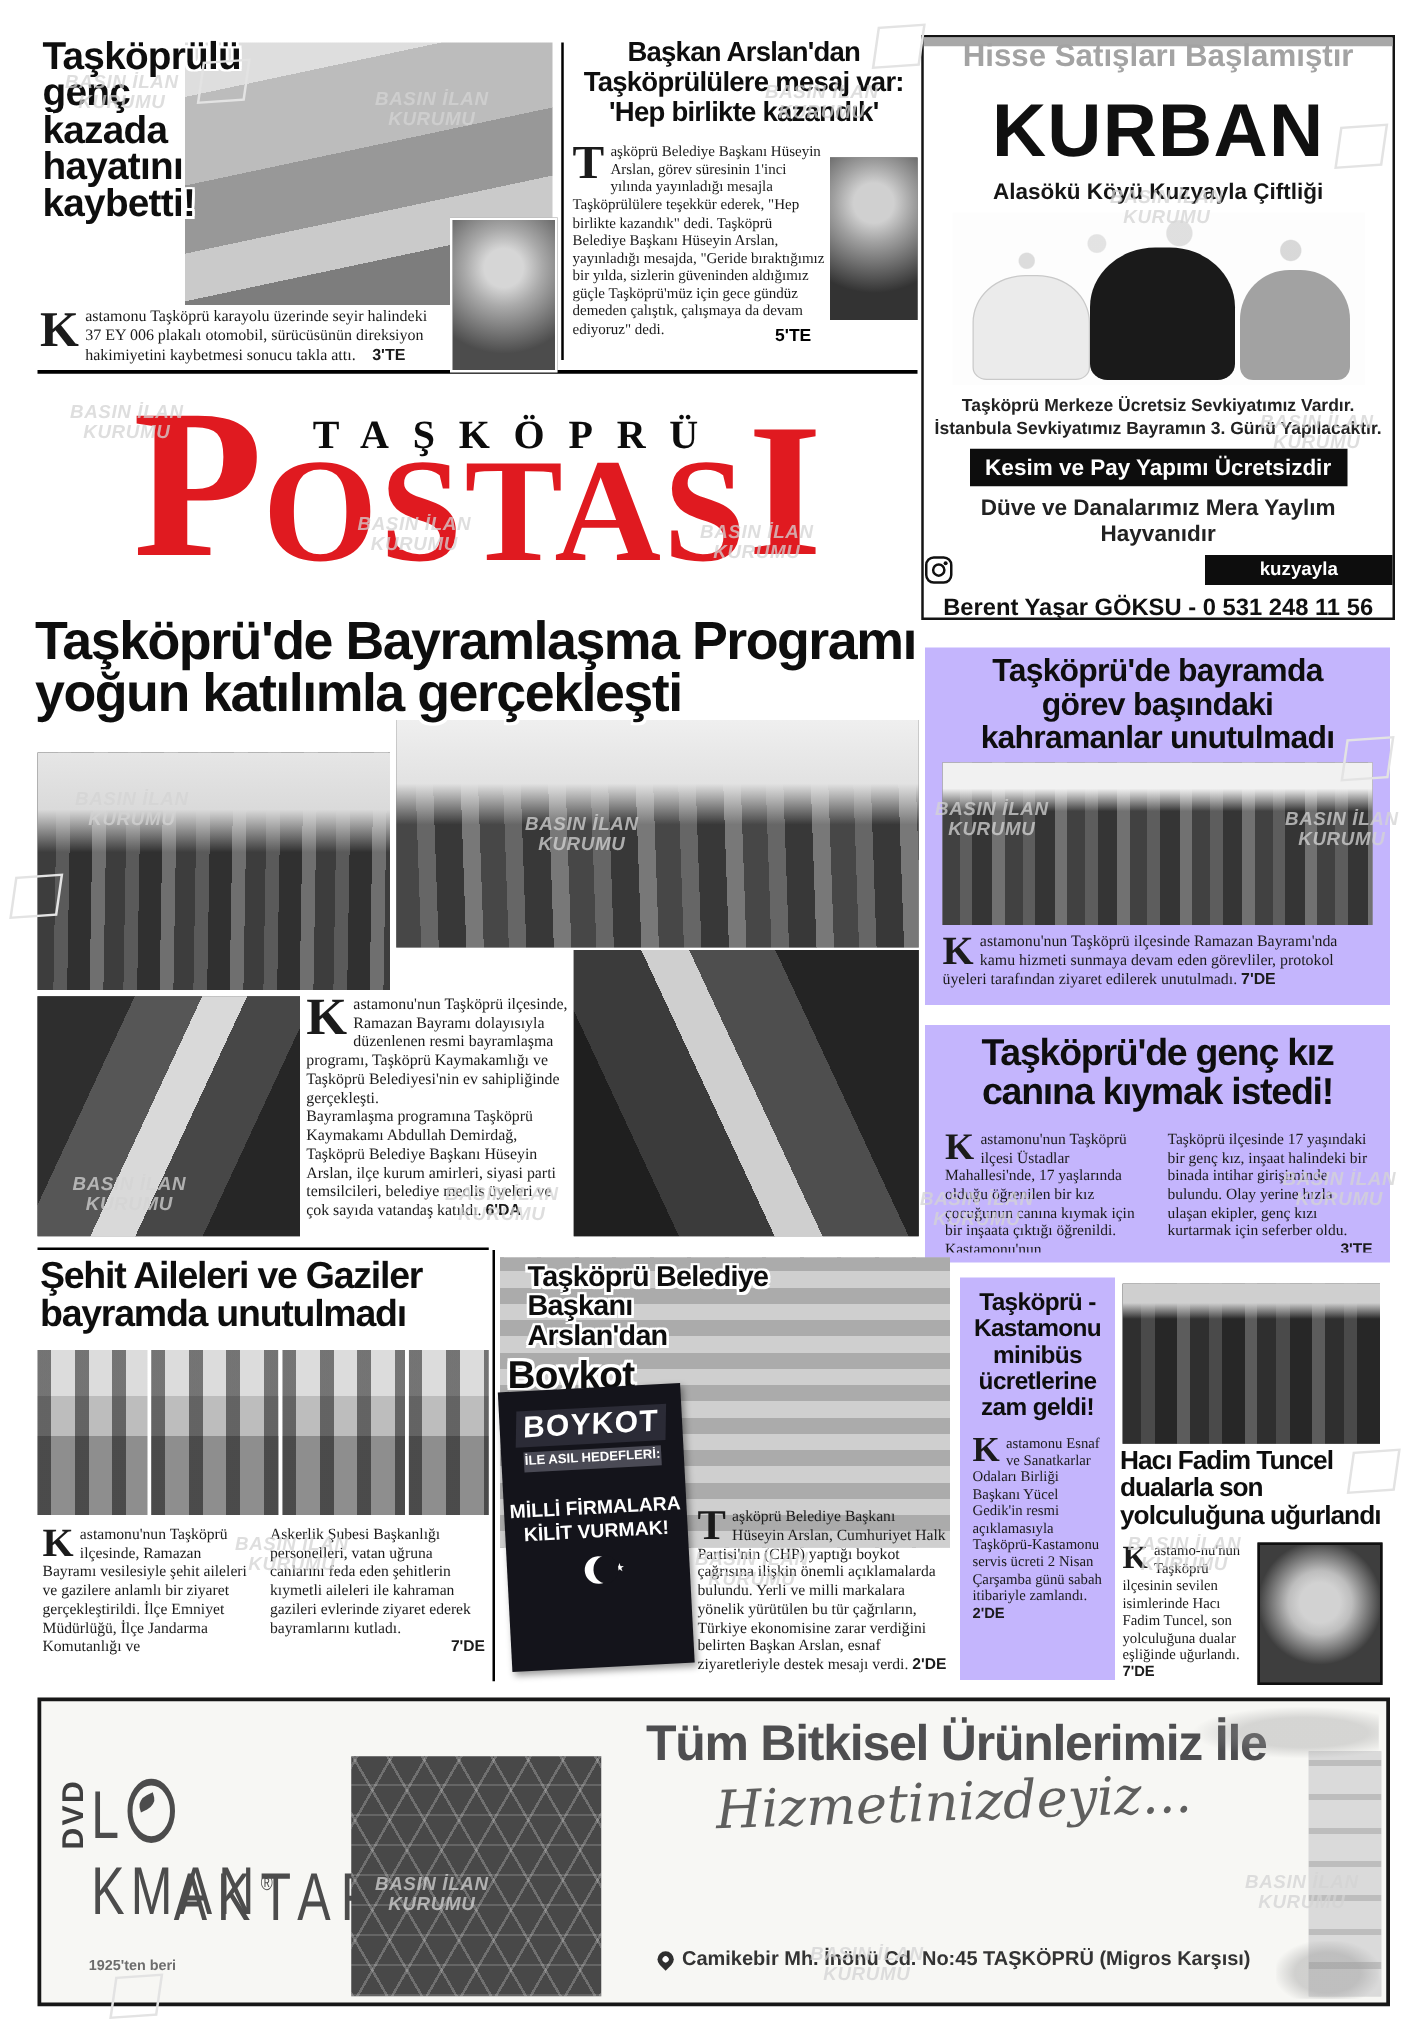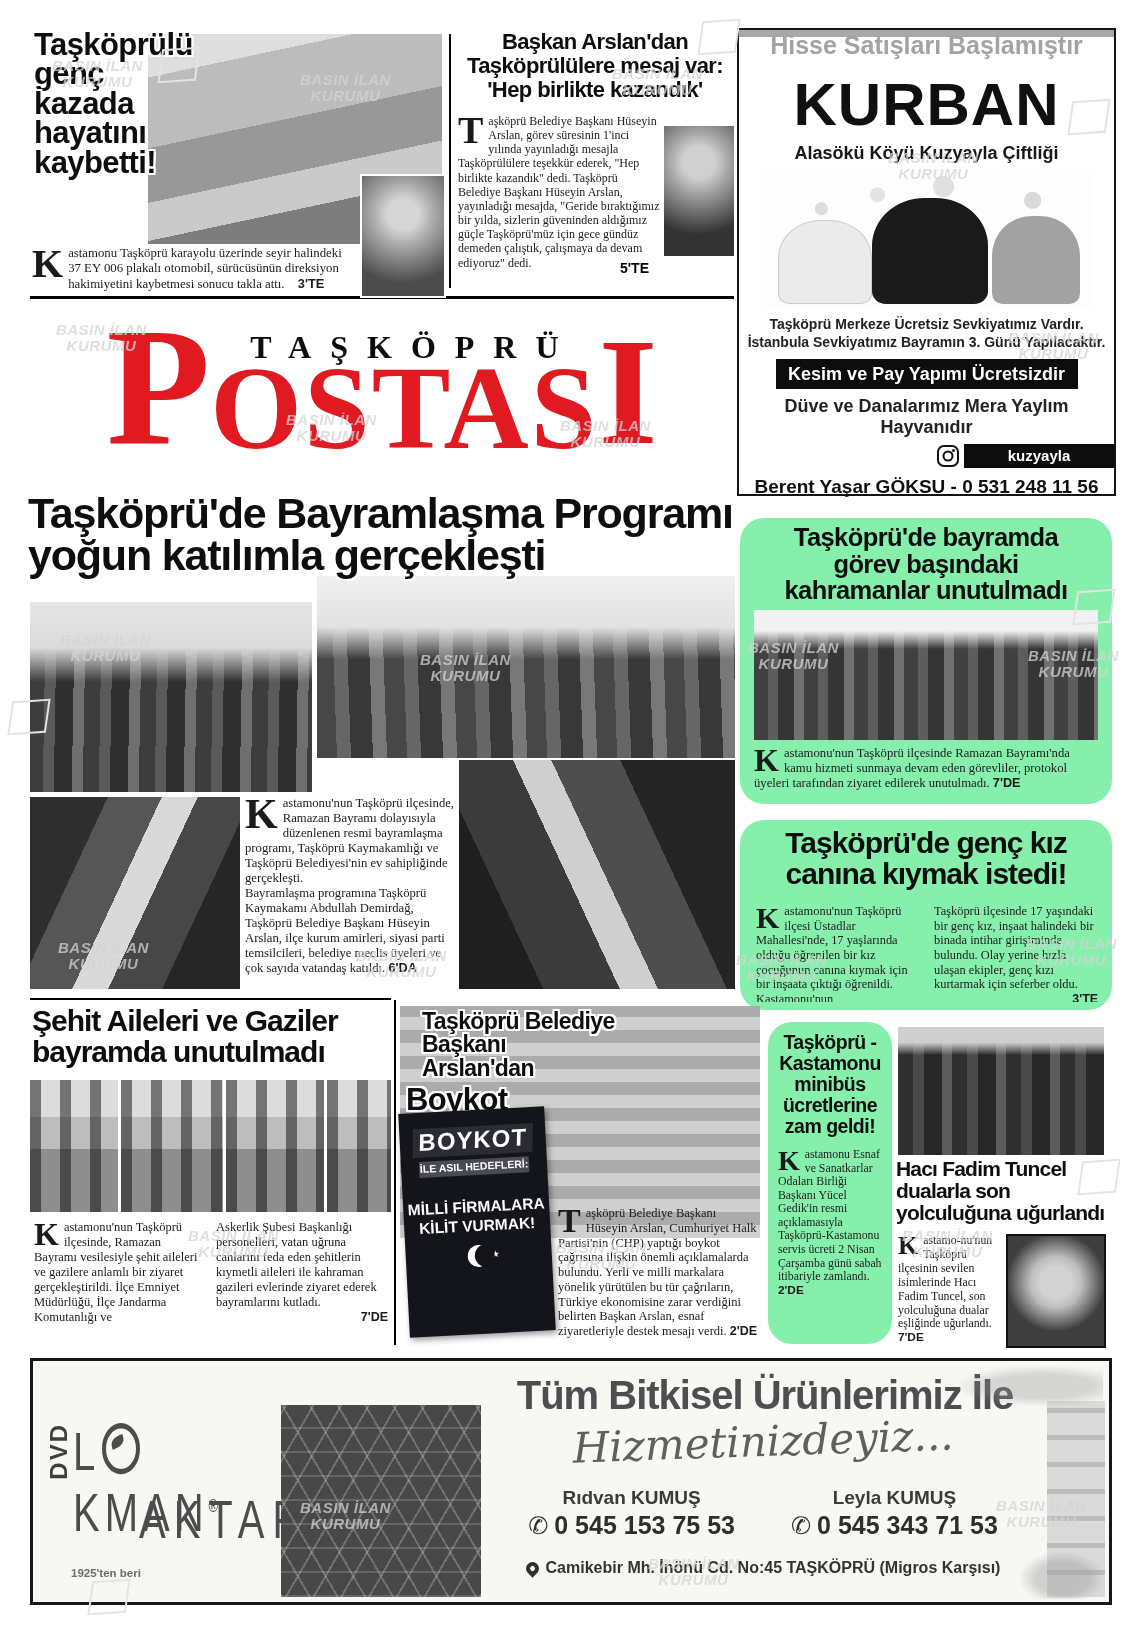--- a/index.html
+++ b/index.html
@@ -6,21 +6,21 @@
   #page{position:relative;width:1140px;height:1628px;background:#ffffff;overflow:hidden;
         font-family:"Liberation Sans","DejaVu Sans",sans-serif;}
   .abs{position:absolute;}
   .pre{white-space:pre-line;}
   .hl{font-family:"Liberation Sans","DejaVu Sans",sans-serif;font-weight:800;color:#0e0e0e;letter-spacing:-0.6px;}
   .outline{text-shadow:-2px 0 #fff,2px 0 #fff,0 -2px #fff,0 2px #fff,-2px -2px #fff,2px -2px #fff,-2px 2px #fff,2px 2px #fff;}
   .bodytxt{font-family:"Liberation Serif","DejaVu Serif",serif;color:#1b1b1b;overflow:hidden;}
   .dc{float:left;font-family:"Liberation Serif","DejaVu Serif",serif;font-weight:700;line-height:.78;margin:2px 5px 0 0;}
   .lead{font-weight:400;}
   .pref{font-weight:700;font-family:"Liberation Sans",sans-serif;}
-  .greybox{background:#86efac;border-radius:24px;}
+  .greybox{background:#c4b5fd;}
   .ph{background-color:#b0b0b0;}
   .ph-crash{background:linear-gradient(168deg,#dedede 0 16%,#bcbcbc 16% 42%,#989898 42% 62%,#cacaca 62% 76%,#7d7d7d 76%);}
   .ph-boy{background:radial-gradient(circle at 50% 32%,#d6d6d6 0 17%,#a9a9a9 34%,#4c4c4c 75%),#3c3c3c;}
   .ph-man{background:radial-gradient(circle at 50% 28%,#d0d0d0 0 16%,#a0a0a0 32%,#333 72%),#2b2b2b;}
   .ph-crowd{background:linear-gradient(180deg,#e6e6e6 0%,#dadada 24%,rgba(218,218,218,0) 42%),
     repeating-linear-gradient(91deg,#3d3d3d 0 16px,#5a5a5a 16px 27px,#303030 27px 45px,#6f6f6f 45px 56px),#8f8f8f;}
   .ph-hall{background:linear-gradient(180deg,#efefef 0,#e2e2e2 28%,rgba(226,226,226,0) 46%),
     repeating-linear-gradient(88deg,#474747 0 20px,#666 20px 34px,#383838 34px 56px,#787878 56px 70px),#9a9a9a;}
   .ph-shake{background:linear-gradient(115deg,#2e2e2e 0 26%,#565656 26% 44%,#d9d9d9 44% 56%,#474747 56% 74%,#262626 74%),#555;}
   .ph-kiss{background:linear-gradient(245deg,#242424 0 30%,#4e4e4e 30% 48%,#cfcfcf 48% 58%,#3b3b3b 58% 78%,#1f1f1f 78%),#444;}
@@ -148,21 +148,21 @@
          radial-gradient(circle at 55% 12%,rgba(70,70,70,.16) 0 10px,rgba(0,0,0,0) 11px),
          radial-gradient(circle at 35% 18%,rgba(70,70,70,.14) 0 7px,rgba(0,0,0,0) 8px),#fdfdfd">
       <div class="cow" style="left:16px;width:92px;height:82px;background:#ebebeb;border:1px solid #c9c9c9"></div>
       <div class="cow" style="left:110px;width:116px;height:106px;background:#1a1a1a"></div>
       <div class="cow" style="left:230px;width:88px;height:88px;background:#a2a2a2"></div>
     </div>
     <div style="font-size:14px;font-weight:700;color:#222;margin-top:7px;line-height:1.3">Taşköprü Merkeze Ücretsiz Sevkiyatımız Vardır.</div>
     <div style="font-size:14px;font-weight:700;color:#222;line-height:1.3">İstanbula Sevkiyatımız Bayramın 3. Günü Yapılacaktır.</div>
     <div style="width:302px;margin:8px auto 0;background:#0d0d0d;color:#fff;font-size:18px;font-weight:800;line-height:30px">Kesim ve Pay Yapımı Ücretsizdir</div>
     <div style="font-size:18px;font-weight:700;color:#222;margin-top:7px">Düve ve Danalarımız Mera Yaylım Hayvanıdır</div>
-    <div style="display:flex;justify-content:flex-end;align-items:center;gap:4px;margin-top:6px">
+    <div style="display:flex;justify-content:space-between;align-items:center;gap:4px;margin-top:6px">
       <svg width="24" height="24" viewBox="0 0 24 24">
         <rect x="2" y="2" width="20" height="20" rx="6" fill="none" stroke="#111" stroke-width="2"></rect>
         <circle cx="12" cy="12" r="4.5" fill="none" stroke="#111" stroke-width="2"></circle>
         <circle cx="17.5" cy="6.5" r="1.6" fill="#111"></circle>
       </svg>
       <span style="display:inline-block;background:#0d0d0d;color:#fff;font-size:15px;font-weight:700;line-height:24px;width:150px">kuzyayla</span>
     </div>
     <div style="font-size:19px;font-weight:800;color:#101010;margin-top:8px">Berent Yaşar GÖKSU - 0 531 248 11 56</div>
   </div>
 
@@ -284,30 +284,20 @@
         <span>L</span><span class="lk-o"></span><span>KMAN</span><sup style="font-size:13px">®</sup>
       </div>
       <div style="position:absolute;left:96px;top:118px;color:#4c4c4c;font-size:40px;font-weight:400;letter-spacing:8px;transform:scaleY(1.35);transform-origin:top left">AKTAR</div>
       <div style="position:absolute;left:28px;top:196px;font-size:11.5px;color:#6d6d6d;font-weight:600">1925'ten beri</div>
     </div>
     <div class="abs ph ph-hex" style="left:248px;top:44px;width:200px;height:192px">
         <div class="hexlines"></div>
       </div>
     <div class="abs hl" style="left:432px;top:12px;width:600px;text-align:center;font-size:40px;letter-spacing:-1px;color:#4e4e50">Tüm Bitkisel Ürünlerimiz İle</div>
     <div class="abs" style="left:430px;top:56px;width:600px;text-align:center;font-family:'DejaVu Serif','Liberation Serif',serif;font-style:italic;font-size:42px;color:#454545;transform:rotate(-2deg);opacity:.85">Hizmetinizdeyiz...</div>
-    <div class="abs" style="left:420px;top:126px;width:620px;display:flex;justify-content:center;gap:56px">
-      <div style="text-align:center">
-        <div style="font-size:19px;font-weight:800;color:#3a3a3a">Rıdvan KUMUŞ</div>
-        <div style="margin-top:2px"><span class="phoneglyph">✆</span><span style="font-size:25px;font-weight:900;color:#2e2e2e">0 545 153 75 53</span></div>
-      </div>
-      <div style="text-align:center">
-        <div style="font-size:19px;font-weight:800;color:#3a3a3a">Leyla KUMUŞ</div>
-        <div style="margin-top:2px"><span class="phoneglyph">✆</span><span style="font-size:25px;font-weight:900;color:#2e2e2e">0 545 343 71 53</span></div>
-      </div>
-    </div>
     <div class="abs" style="left:420px;top:198px;width:620px;text-align:center;font-size:16px;font-weight:800;color:#333">
       <span class="pin"></span><span>Camikebir Mh. İnönü Cd. No:45 TAŞKÖPRÜ (Migros Karşısı)</span>
     </div>
     <div class="abs ph ph-shelfr" style="left:1014px;top:40px;width:58px;height:196px"></div>
     <div class="abs" style="left:920px;top:4px;width:150px;height:42px;background:radial-gradient(ellipse at 60% 50%,rgba(150,150,150,.35) 0 40%,rgba(0,0,0,0) 70%)"></div>
     <div class="abs" style="left:988px;top:192px;width:82px;height:46px;background:radial-gradient(ellipse at 50% 55%,rgba(150,150,150,.4) 0 45%,rgba(0,0,0,0) 75%)"></div>
   </div>
 
 </div>
 

